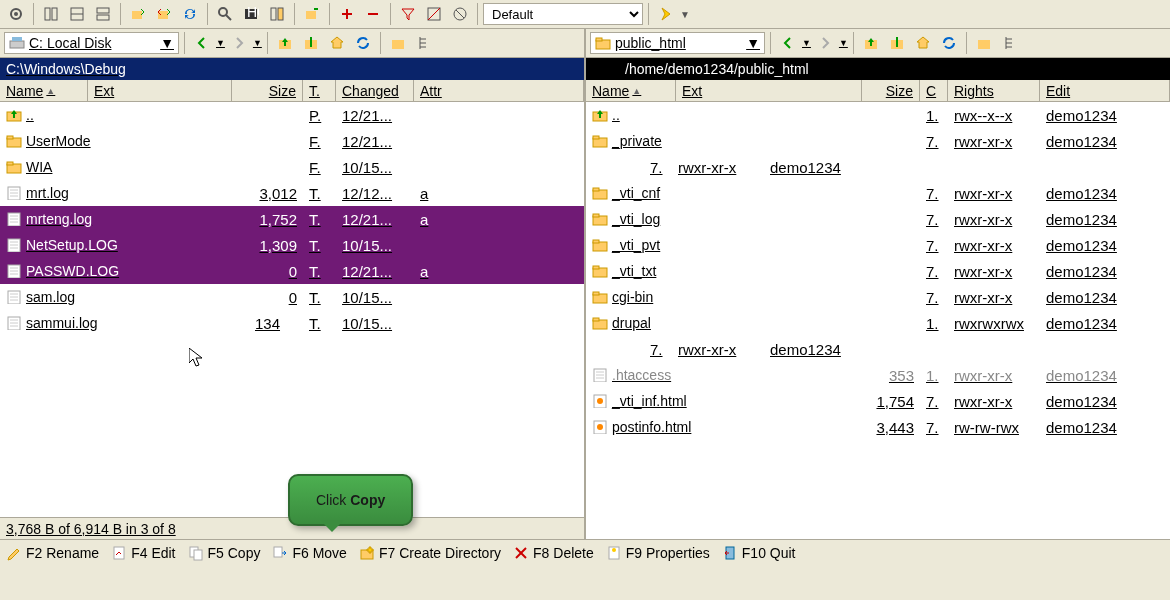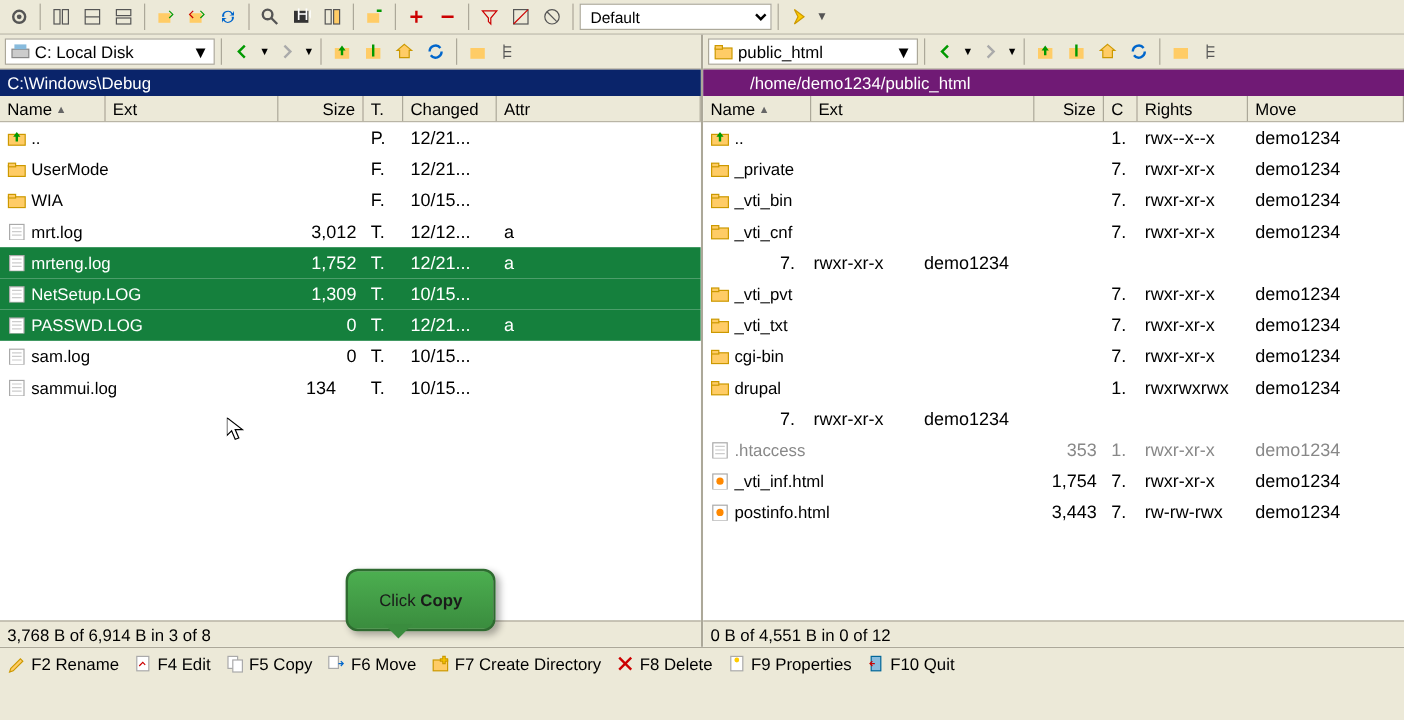--- a/index.html
+++ b/index.html
@@ -3,38 +3,38 @@
 <meta charset="utf-8">
 <style>
 * { margin: 0; padding: 0; box-sizing: border-box; font-family: Tahoma, Arial, sans-serif; font-size: 14px; }
 body { background: #ece9d8; width: 1170px; height: 600px; overflow: hidden; position: relative; }
 
 .toolbar-row { display: flex; align-items: center; height: 29px; background: #ece9d8; border-bottom: 1px solid #aca899; padding: 2px 4px; gap: 2px; }
 .tb-btn { width: 24px; height: 24px; display: flex; align-items: center; justify-content: center; cursor: pointer; border: 1px solid transparent; }
 .tb-sep { width: 1px; height: 22px; background: #aca899; margin: 0 3px; }
 .tb-select { height: 22px; font-size: 13px; border: 1px solid #aca899; background: white; padding: 0 4px; }
 
-.panels { display: flex; height: calc(100% - 90px); }
+.panels { display: flex; height: calc(100% - 90px); text-decoration: underline; }
 .panel { flex: 1; display: flex; flex-direction: column; border-right: 2px solid #aca899; background: white; }
 .panel:last-child { border-right: none; }
 
 .drive-bar { display: flex; align-items: center; height: 29px; background: #ece9d8; border-bottom: 1px solid #aca899; padding: 2px 4px; gap: 2px; }
 .drive-select { height: 22px; width: 175px; font-size: 13px; border: 1px solid #aca899; background: white; padding: 0 4px; display: flex; align-items: center; gap: 4px; }
 .drive-select .arrow { margin-left: auto; }
 
 .path-bar { height: 22px; background: #0a246a; color: white; padding: 3px 6px; font-size: 13px; display: flex; align-items: center; }
-.panel:last-child .path-bar { background: #701a75; padding-left: 39px; }
+.panel:last-child .path-bar { background: #000000; padding-left: 39px; }
 
 .header-row { display: flex; height: 22px; background: #ece9d8; border-bottom: 1px solid #aca899; }
 .header-cell { padding: 3px 6px; font-size: 13px; border-right: 1px solid #aca899; display: flex; align-items: center; gap: 3px; cursor: pointer; }
 .sort-arrow { font-size: 9px; color: #666; }
 
 .file-list { flex: 1; overflow: auto; background: white; }
 .file-row { display: flex; height: 26px; align-items: center; cursor: pointer; }
-.file-row.selected { background: #15803d; color: white; }
+.file-row.selected { background: #701a75; color: white; }
 .file-row .cell { padding: 3px 6px; font-size: 15px; white-space: nowrap; overflow: hidden; }
 .file-row .icon { width: 18px; height: 16px; margin-right: 2px; display: inline-flex; align-items: center; }
 .file-row.htaccess { color: #888; }
 
 .status-bar { height: 22px; background: #ece9d8; border-top: 1px solid #aca899; padding: 3px 6px; font-size: 13px; display: flex; align-items: center; }
 
 .fkey-bar { display: flex; height: 26px; background: #ece9d8; border-top: 1px solid #aca899; align-items: center; padding: 0 6px; gap: 12px; }
 .fkey-item { display: flex; align-items: center; gap: 4px; font-size: 14px; cursor: pointer; }
 .fkey-item .icon { width: 16px; height: 16px; }
 
@@ -479,21 +479,21 @@
       <div class="header-cell" style="width:58px;justify-content:flex-end">
           <span>Size</span>
         </div>
       <div class="header-cell" style="width:28px">
           <span>C</span>
         </div>
       <div class="header-cell" style="width:92px">
           <span>Rights</span>
         </div>
       <div class="header-cell" style="flex:1">
-          <span>Move</span>
+          <span>Edit</span>
         </div>
     </div>
     <div class="file-list" id="right-list">
         <div class="file-row">
           <div class="cell" style="width:276px;display:flex;align-items:center">
             <span class="icon">
               <svg width="16" height="14">
                 <rect x="1" y="4" width="14" height="9" fill="#fc6" stroke="#c90"></rect>
                 <path d="M8 2l-3 4h2v4h2v-4h2z" fill="#090"></path>
               </svg>
@@ -514,29 +514,20 @@
               </svg>
             </span>
             <span>_private</span>
           </div>
           <div class="cell" style="width:58px;text-align:right"></div>
           <div class="cell" style="width:28px">7.</div>
           <div class="cell" style="width:92px">rwxr-xr-x</div>
           <div class="cell" style="flex:1">demo1234</div>
         </div>
         <div class="file-row">
-          <div class="cell" style="width:276px;display:flex;align-items:center">
-            <span class="icon">
-              <svg width="16" height="14">
-                <rect x="1" y="4" width="14" height="9" fill="#fc6" stroke="#c90"></rect>
-                <rect x="1" y="2" width="6" height="3" fill="#fc6" stroke="#c90"></rect>
-              </svg>
-            </span>
-            <span>_vti_bin</span>
-          </div>
           <div class="cell" style="width:58px;text-align:right"></div>
           <div class="cell" style="width:28px">7.</div>
           <div class="cell" style="width:92px">rwxr-xr-x</div>
           <div class="cell" style="flex:1">demo1234</div>
         </div>
         <div class="file-row">
           <div class="cell" style="width:276px;display:flex;align-items:center">
             <span class="icon">
               <svg width="16" height="14">
                 <rect x="1" y="4" width="14" height="9" fill="#fc6" stroke="#c90"></rect>
@@ -544,20 +535,29 @@
               </svg>
             </span>
             <span>_vti_cnf</span>
           </div>
           <div class="cell" style="width:58px;text-align:right"></div>
           <div class="cell" style="width:28px">7.</div>
           <div class="cell" style="width:92px">rwxr-xr-x</div>
           <div class="cell" style="flex:1">demo1234</div>
         </div>
         <div class="file-row">
+          <div class="cell" style="width:276px;display:flex;align-items:center">
+            <span class="icon">
+              <svg width="16" height="14">
+                <rect x="1" y="4" width="14" height="9" fill="#fc6" stroke="#c90"></rect>
+                <rect x="1" y="2" width="6" height="3" fill="#fc6" stroke="#c90"></rect>
+              </svg>
+            </span>
+            <span>_vti_log</span>
+          </div>
           <div class="cell" style="width:58px;text-align:right"></div>
           <div class="cell" style="width:28px">7.</div>
           <div class="cell" style="width:92px">rwxr-xr-x</div>
           <div class="cell" style="flex:1">demo1234</div>
         </div>
         <div class="file-row">
           <div class="cell" style="width:276px;display:flex;align-items:center">
             <span class="icon">
               <svg width="16" height="14">
                 <rect x="1" y="4" width="14" height="9" fill="#fc6" stroke="#c90"></rect>
@@ -662,23 +662,20 @@
                 <circle cx="8" cy="7" r="3" fill="#f80"></circle>
               </svg>
             </span>
             <span>postinfo.html</span>
           </div>
           <div class="cell" style="width:58px;text-align:right">3,443</div>
           <div class="cell" style="width:28px">7.</div>
           <div class="cell" style="width:92px">rw-rw-rwx</div>
           <div class="cell" style="flex:1">demo1234</div>
         </div>
-      </div>
-    <div class="status-bar">
-        <span>0 B of 4,551 B in 0 of 12</span>
       </div>
   </div>
 </div>
 
 <div class="fkey-bar" id="fkey-bar">
     <div class="fkey-item">
       <span class="icon">
         <svg width="16" height="16">
           <path d="M3 12l8-8 2 2-8 8-3 1z" fill="#fc6" stroke="#c90"></path>
         </svg>

